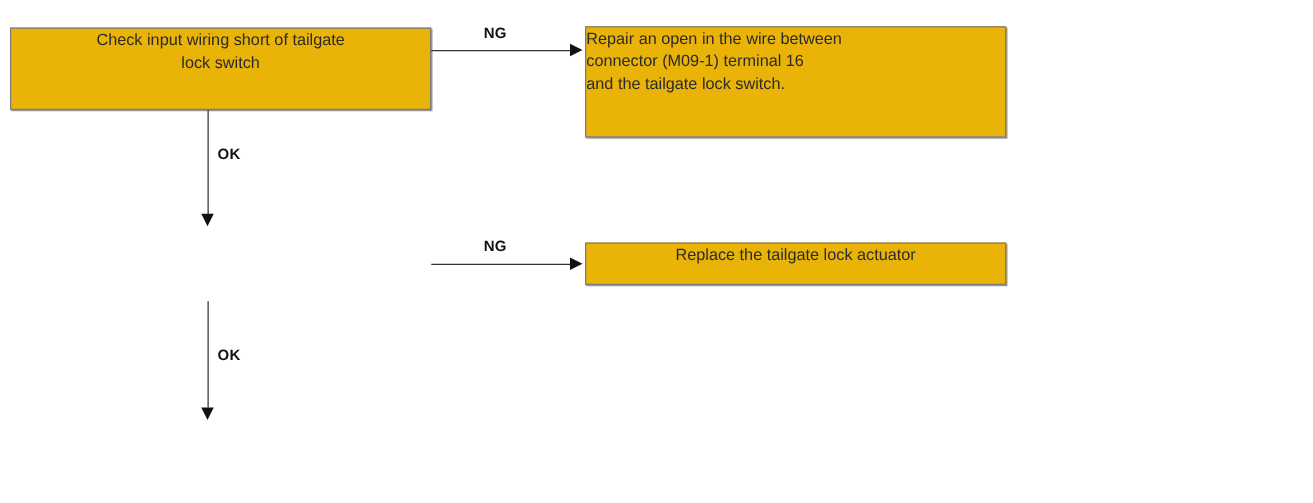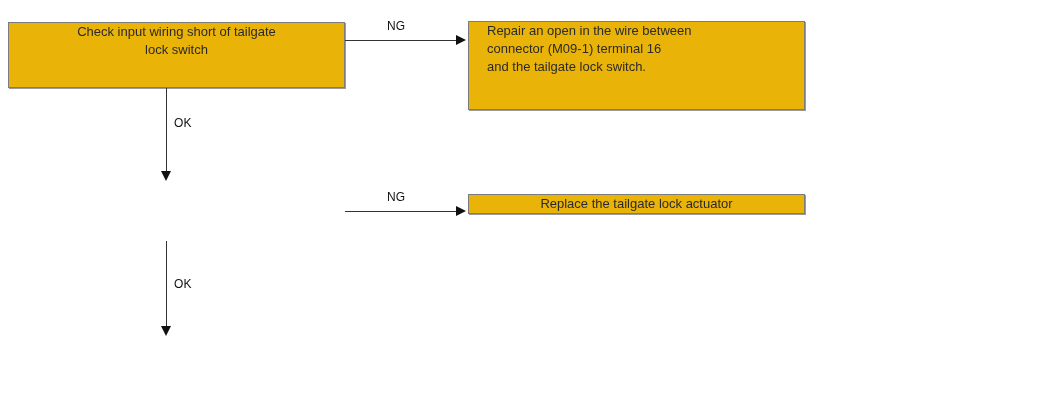--- a/index.html
+++ b/index.html
@@ -32,28 +32,28 @@
     color: #2b2b2b;
     font-size: 13px;
     line-height: 18px;
   }
   .node .node-text {
     display: block;
     width: 100%;
     white-space: pre-line;
   }
   .node.center .node-text { text-align: center; }
-  .node.left   { padding-left: 18px; }
+  .node.left   { }
   .node.left .node-text { text-align: left; }
 
   
   #box-check-input-wiring { left: 8px;   top: 22px;  width: 337px; height: 66px; }
   #box-repair-open-wire   { left: 468px; top: 21px;  width: 337px; height: 89px; }
   #box-switch-inspection  { left: 8px;   top: 182px; width: 337px; height: 59px; }
-  #box-replace-actuator   { left: 468px; top: 194px; width: 337px; height: 20px; }
+  #box-replace-actuator   { left: 468px; top: 194px; width: 337px; height: 34px; }
   #box-replace-etacs      { left: 8px;   top: 337px; width: 337px; height: 43px; }
 
   
   .conn-h {
     position: absolute;
     height: 1px;
     background: #333333;
   }
   .conn-v {
     position: absolute;
@@ -84,21 +84,21 @@
   
   #conn-v-ok-1 { left: 166px; top: 88px;  height: 84px; }
   #arrow-ok-1  { left: 161px; top: 171px; }
   #conn-v-ok-2 { left: 166px; top: 241px; height: 85px; }
   #arrow-ok-2  { left: 161px; top: 326px; }
 
   
   .edge-label {
     position: absolute;
     font-size: 12px;
-    font-weight: normal;
+    font-weight: bold;
     color: #111111;
     letter-spacing: 0.2px;
     white-space: nowrap;
   }
   #label-ng-1 { left: 387px; top: 19px; }
   #label-ng-2 { left: 387px; top: 190px; }
   #label-ok-1 { left: 174px; top: 116px; }
   #label-ok-2 { left: 174px; top: 277px; }
 </style>
 </head>

